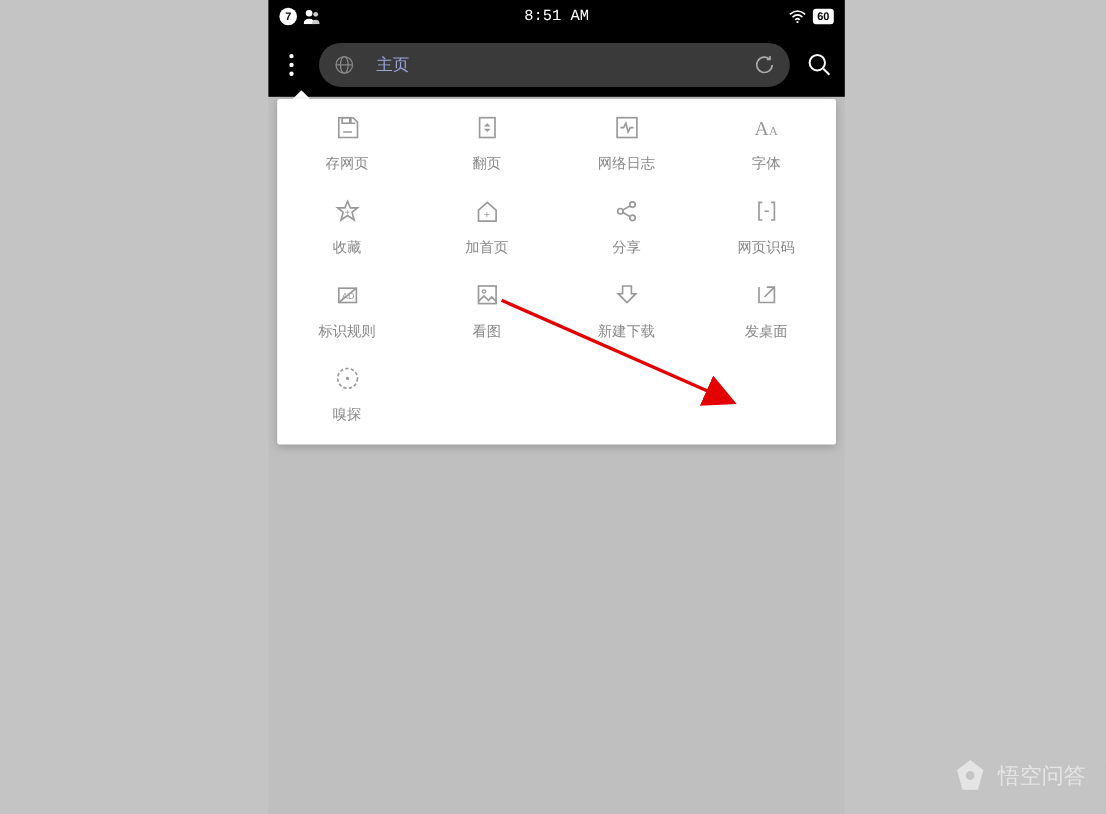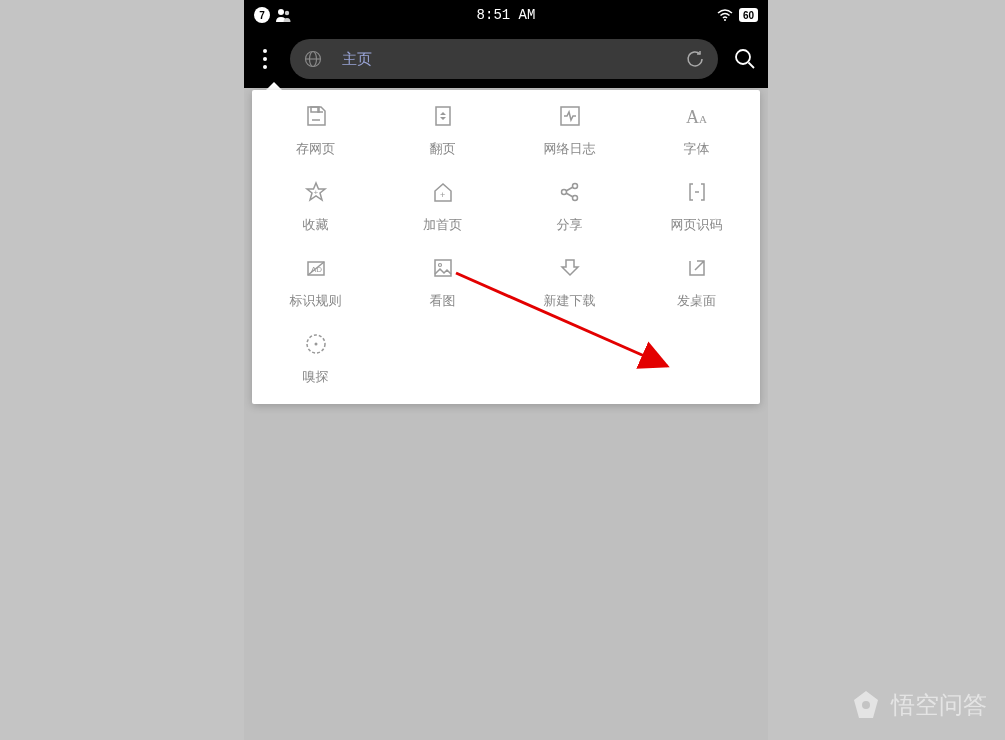--- a/index.html
+++ b/index.html
@@ -103,21 +103,21 @@
     }
     .arrow-svg {
       position: absolute; top: 0; left: 0;
       pointer-events: none;
     }
     .watermark {
       position: absolute;
       right: 18px; bottom: 18px;
       display: flex; align-items: center; gap: 8px;
       color: rgba(255,255,255,0.55);
-      font-size: 24px; font-weight: 500;
+      font-size: 20px; font-weight: 500;
     }
     .wm-logo {
       width: 34px; height: 34px;
     }
   </style>
 </head>
 <body>
 
 <div class="device">
 

